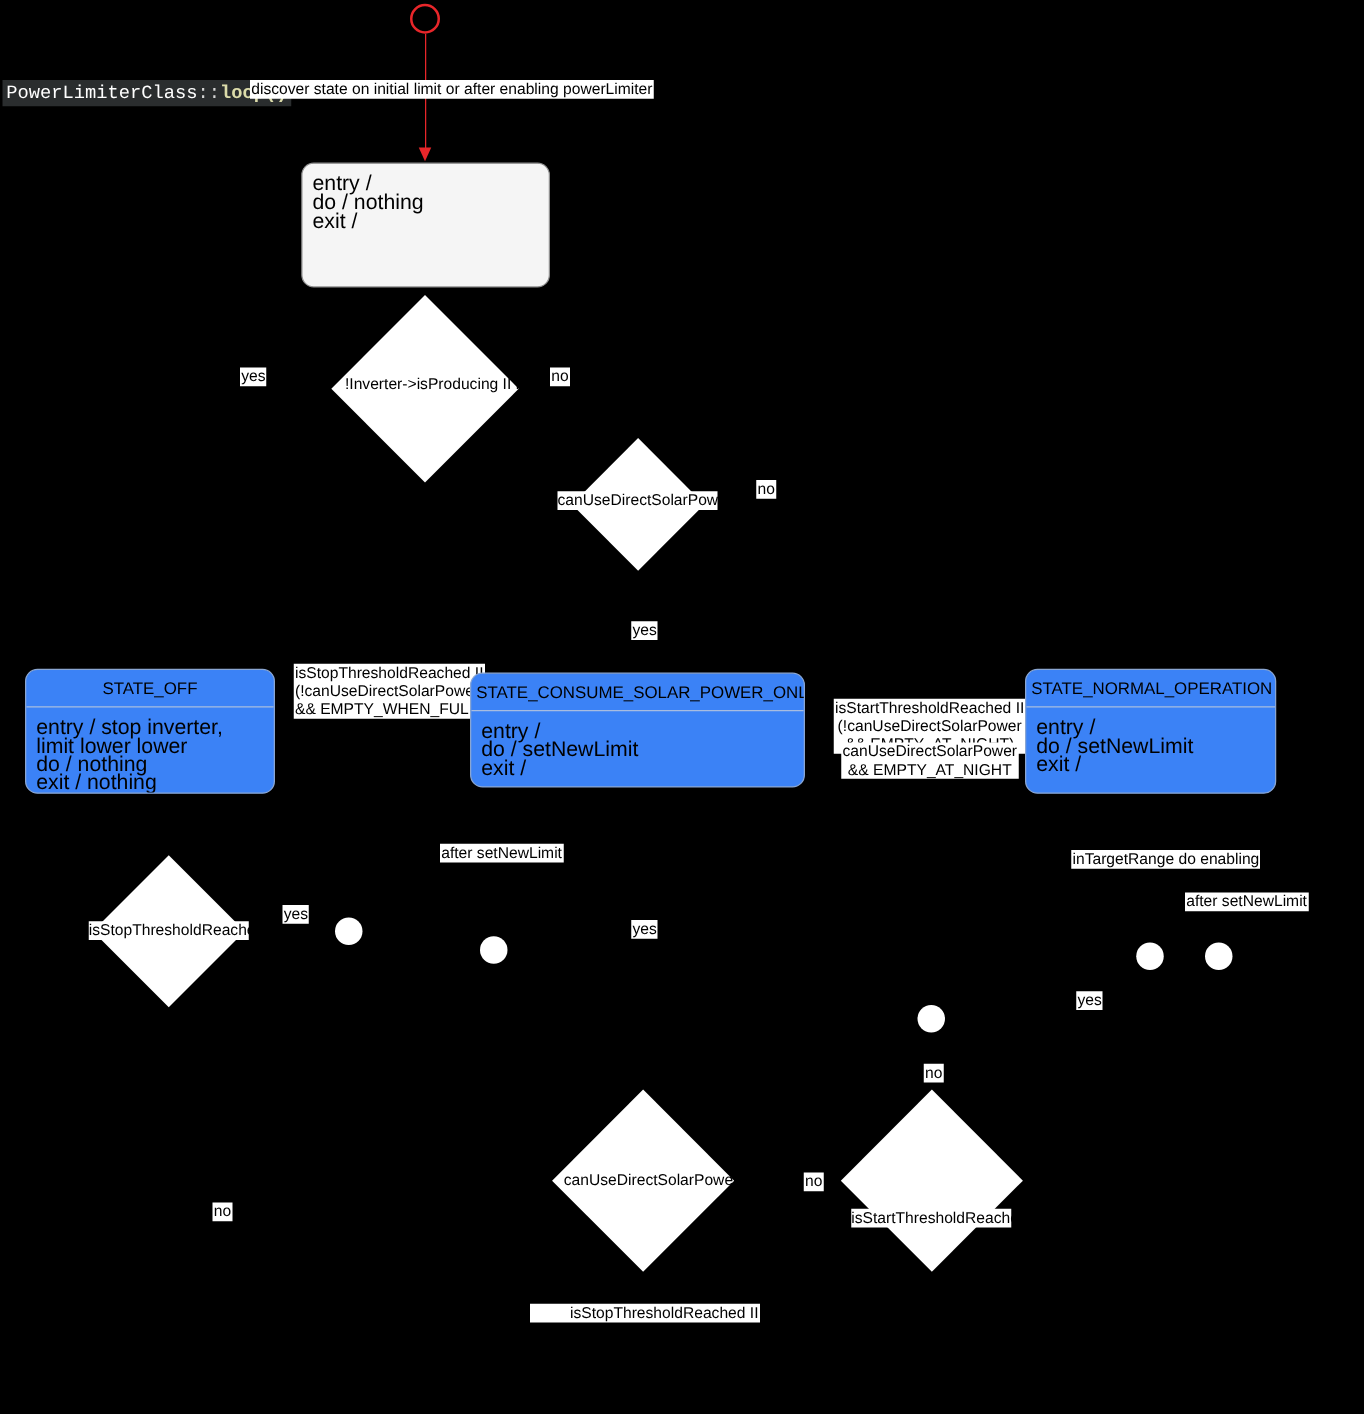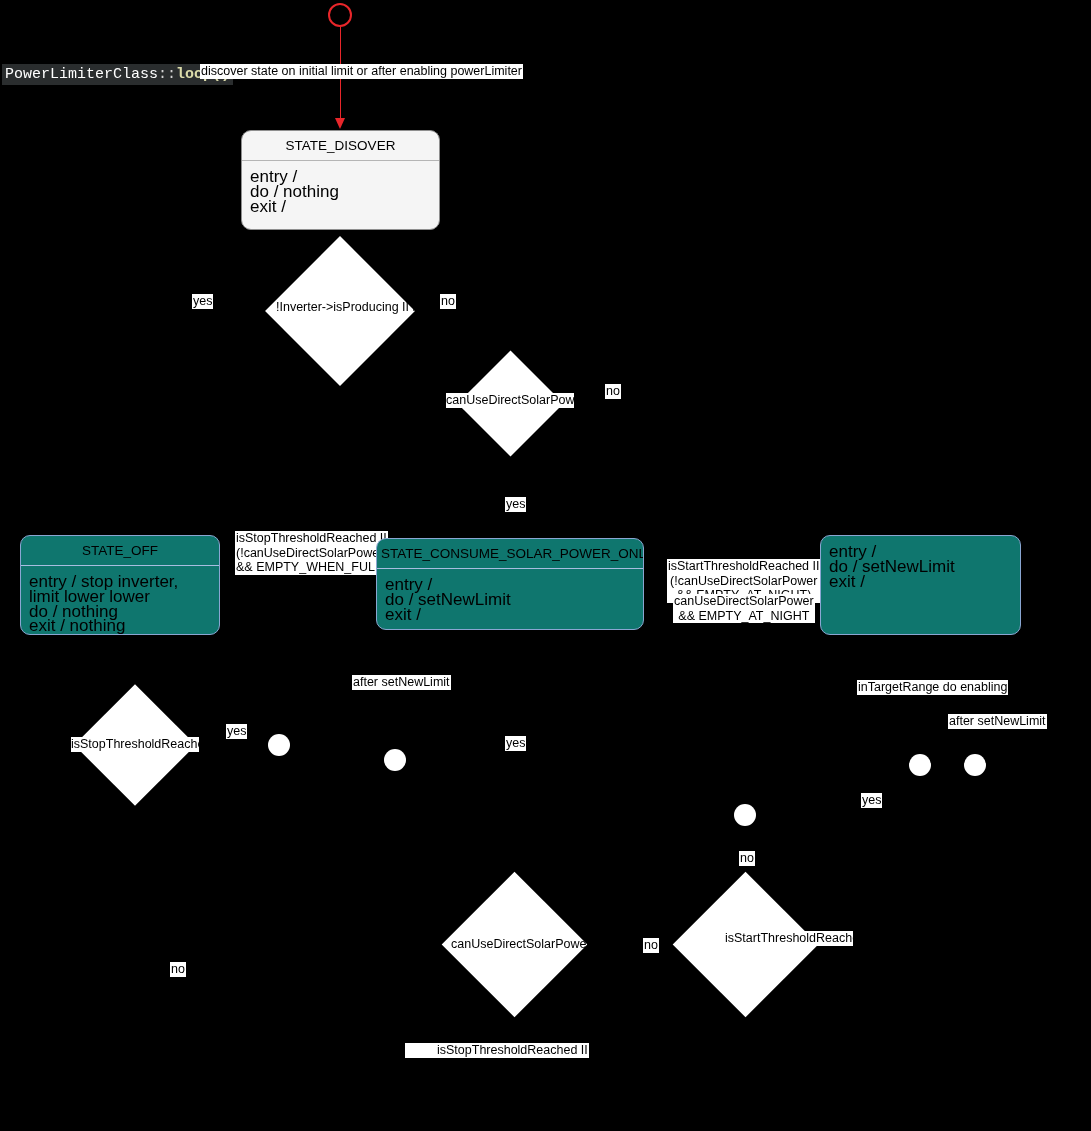--- a/index.html
+++ b/index.html
@@ -40,21 +40,21 @@
     border-bottom:1px solid #9aa4b0;
     white-space:nowrap;
   }
   .state .body{
     font-size:17px;
     color:#000;
     line-height:14.8px;
     padding:9px 8px 8px;
     white-space:pre-line;
   }
-  .state.blue{background:#0f766e;border-color:#8aa6d2;}
+  .state.blue{background:#3b82f6;border-color:#8aa6d2;}
   .state.blue .hdr{border-bottom-color:#a8bde0;}
   .state.grey{background:#f5f5f5;border-color:#8f8f8f;}
   .state.grey .hdr{border-bottom-color:#b5b5b5;}
 
   
   .diamond{
     position:absolute;
     background:#fff;
     transform:rotate(45deg);
   }
@@ -116,21 +116,20 @@
 <div id="canvas">
 
   <div class="code-title" style="left:2px;top:64px;"><span class="tok-cls">PowerLimiterClass</span><span class="tok-op">::</span><span class="tok-fn">loop()</span></div>
 
   <div class="start-node" style="left:328px;top:3px;width:24px;height:24px;"></div>
   <div class="arrow-line" style="left:339.5px;top:27px;height:98px;"></div>
   <div class="arrow-head" style="left:334.5px;top:118px;"></div>
   <div class="elabel l" style="left:200px;top:64px;">discover state on initial limit or after enabling powerLimiter</div>
 
   <div class="state grey" style="left:241px;top:130px;width:199px;height:100px;">
-    <div class="hdr">STATE_DISOVER</div>
     <div class="body">entry /
 do / nothing
 exit /</div>
   </div>
 
   <div class="diamond" style="left:287px;top:258px;width:106px;height:106px;"></div>
   <div class="diamond-label" style="left:276px;top:300px;width:128px;">!Inverter-&gt;isProducing II
 isStopThresholdReached</div>
   <div class="elabel" style="left:192px;top:294px;">yes</div>
   <div class="elabel" style="left:440px;top:294px;">no</div>
@@ -158,20 +157,21 @@
 exit /</div>
   </div>
 
   <div class="elabel c" style="left:667px;top:531px;margin-top:28px;">isStartThresholdReached II
 (!canUseDirectSolarPower
 &amp;&amp; EMPTY_AT_NIGHT)</div>
   <div class="elabel c" style="left:673px;top:594px;">canUseDirectSolarPower
 &amp;&amp; EMPTY_AT_NIGHT</div>
 
   <div class="state blue" style="left:820px;top:535px;width:201px;height:100px;">
+    <div class="hdr">STATE_NORMAL_OPERATION</div>
     <div class="body">entry /
 do / setNewLimit
 exit /</div>
   </div>
 
   <div class="elabel l" style="left:352px;top:675px;">after setNewLimit</div>
   <div class="elabel l" style="left:857px;top:680px;">inTargetRange do enabling</div>
   <div class="elabel l" style="left:948px;top:714px;">after setNewLimit</div>
 
   <div class="diamond" style="left:92px;top:702px;width:86px;height:86px;"></div>
@@ -185,19 +185,19 @@
   <div class="dot" style="left:734px;top:804px;width:22px;height:22px;"></div>
 
   <div class="elabel" style="left:505px;top:736px;">yes</div>
   <div class="elabel" style="left:861px;top:793px;">yes</div>
   <div class="elabel" style="left:739px;top:851px;">no</div>
 
   <div class="diamond" style="left:463px;top:893px;width:103px;height:103px;"></div>
   <div class="diamond-label" style="left:451px;top:937px;width:128px;">canUseDirectSolarPower</div>
 
   <div class="diamond" style="left:694px;top:893px;width:103px;height:103px;"></div>
-  <div class="diamond-label" style="left:681px;top:931px;width:128px;margin-left:44px;">isStartThresholdReached</div>
+  <div class="diamond-label" style="left:681px;top:967px;width:128px;">isStartThresholdReached</div>
 
   <div class="elabel" style="left:643px;top:938px;">no</div>
   <div class="elabel" style="left:170px;top:962px;">no</div>
-  <div class="elabel l" style="left:405px;top:1043px;padding-left:32px;">isStopThresholdReached II</div>
+  <div class="elabel l" style="left:424px;top:1043px;padding-left:32px;">isStopThresholdReached II</div>
 
 </div>
 
 </body></html>

